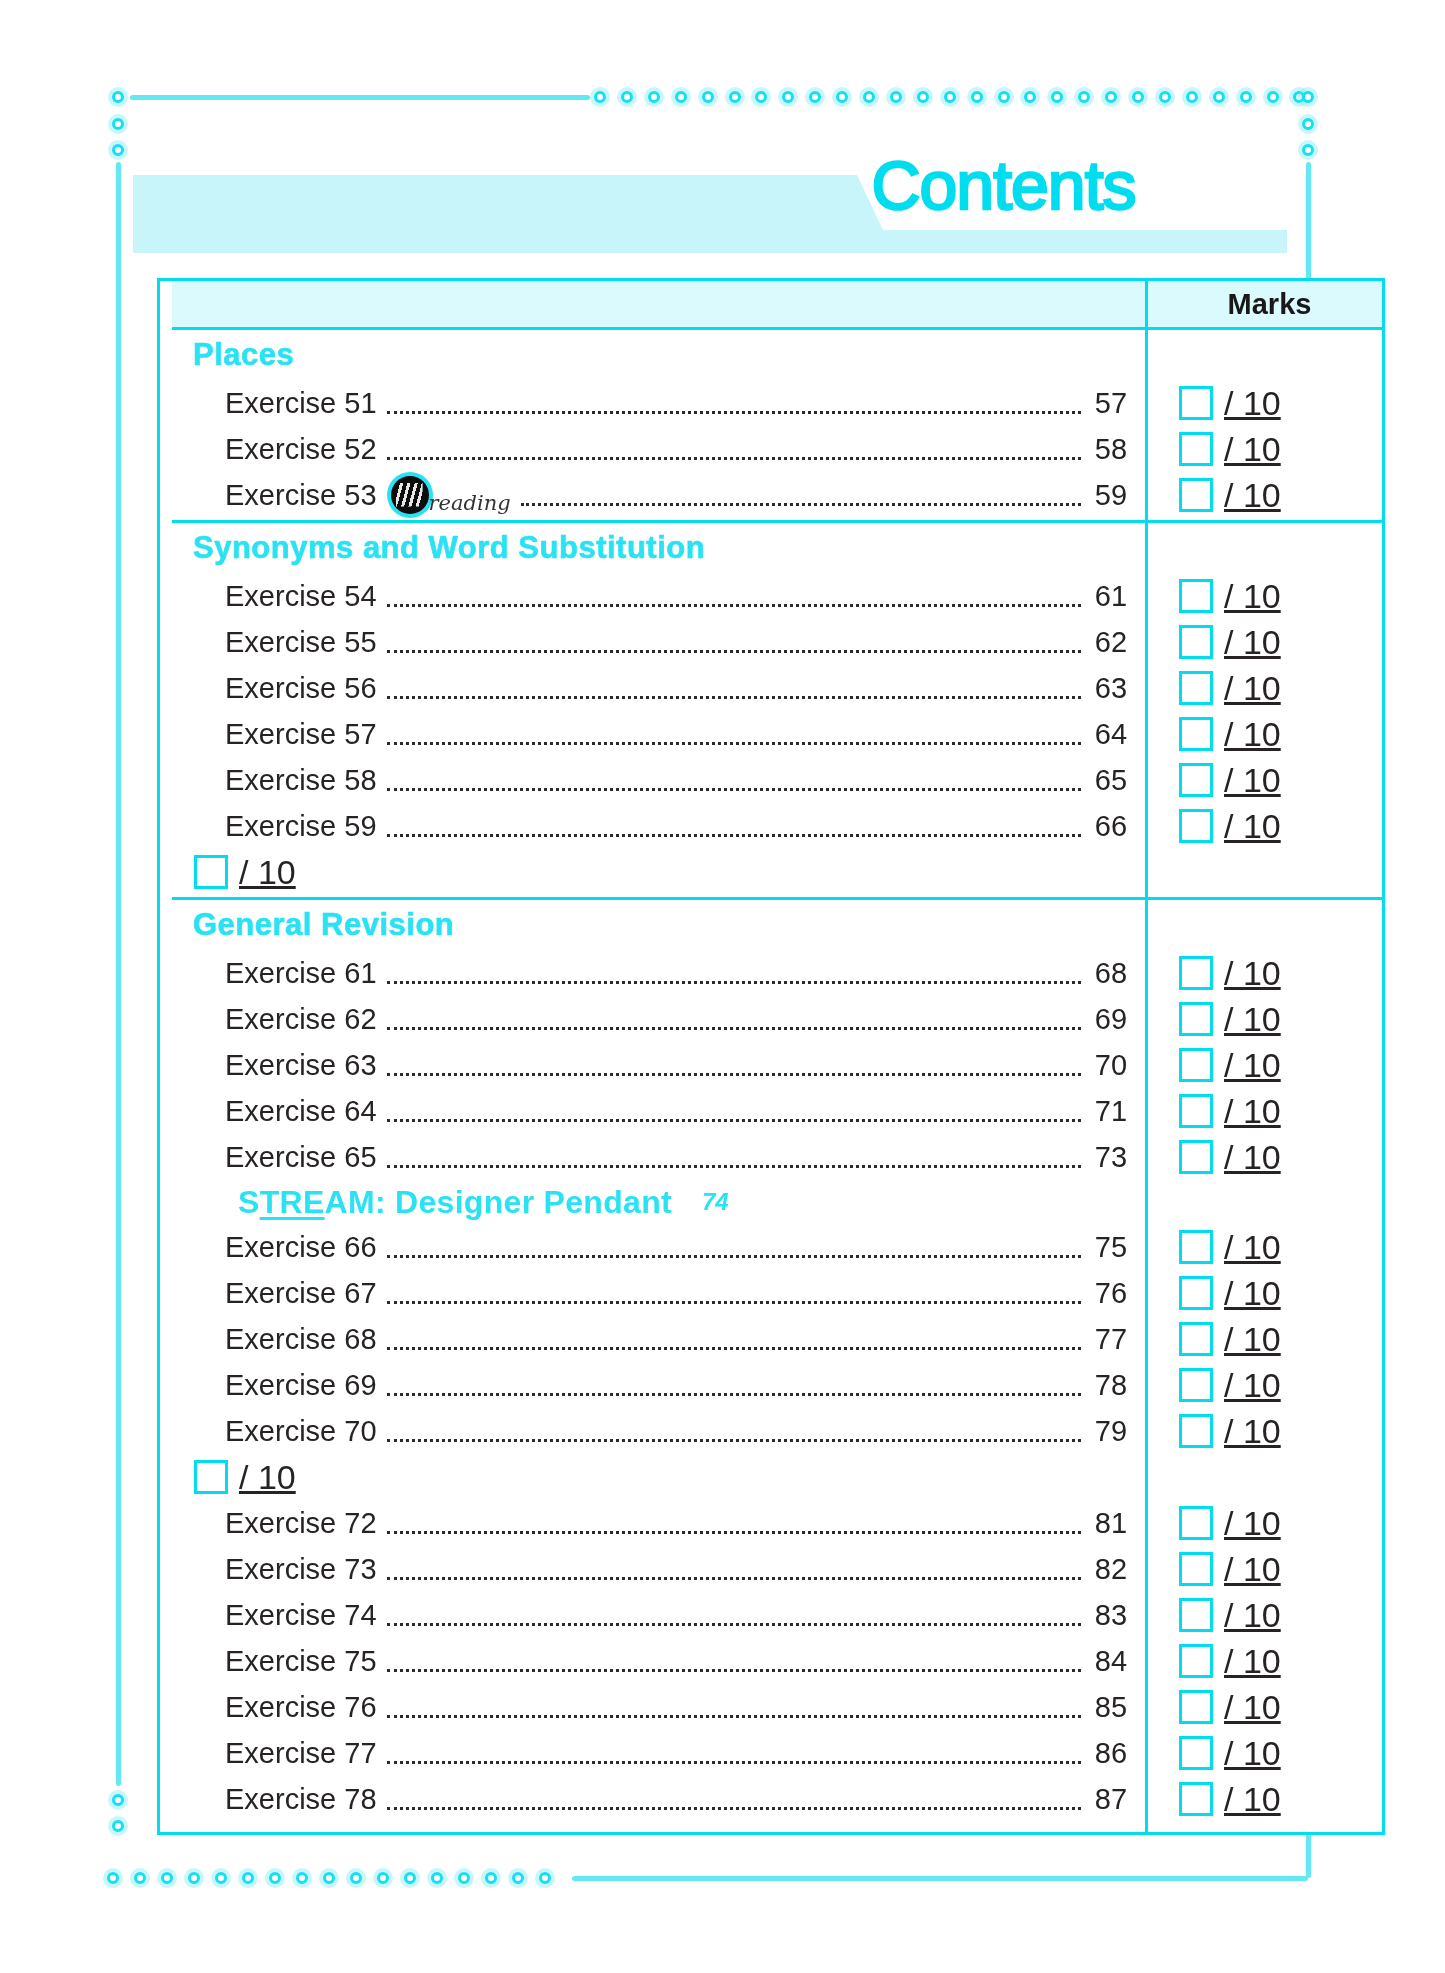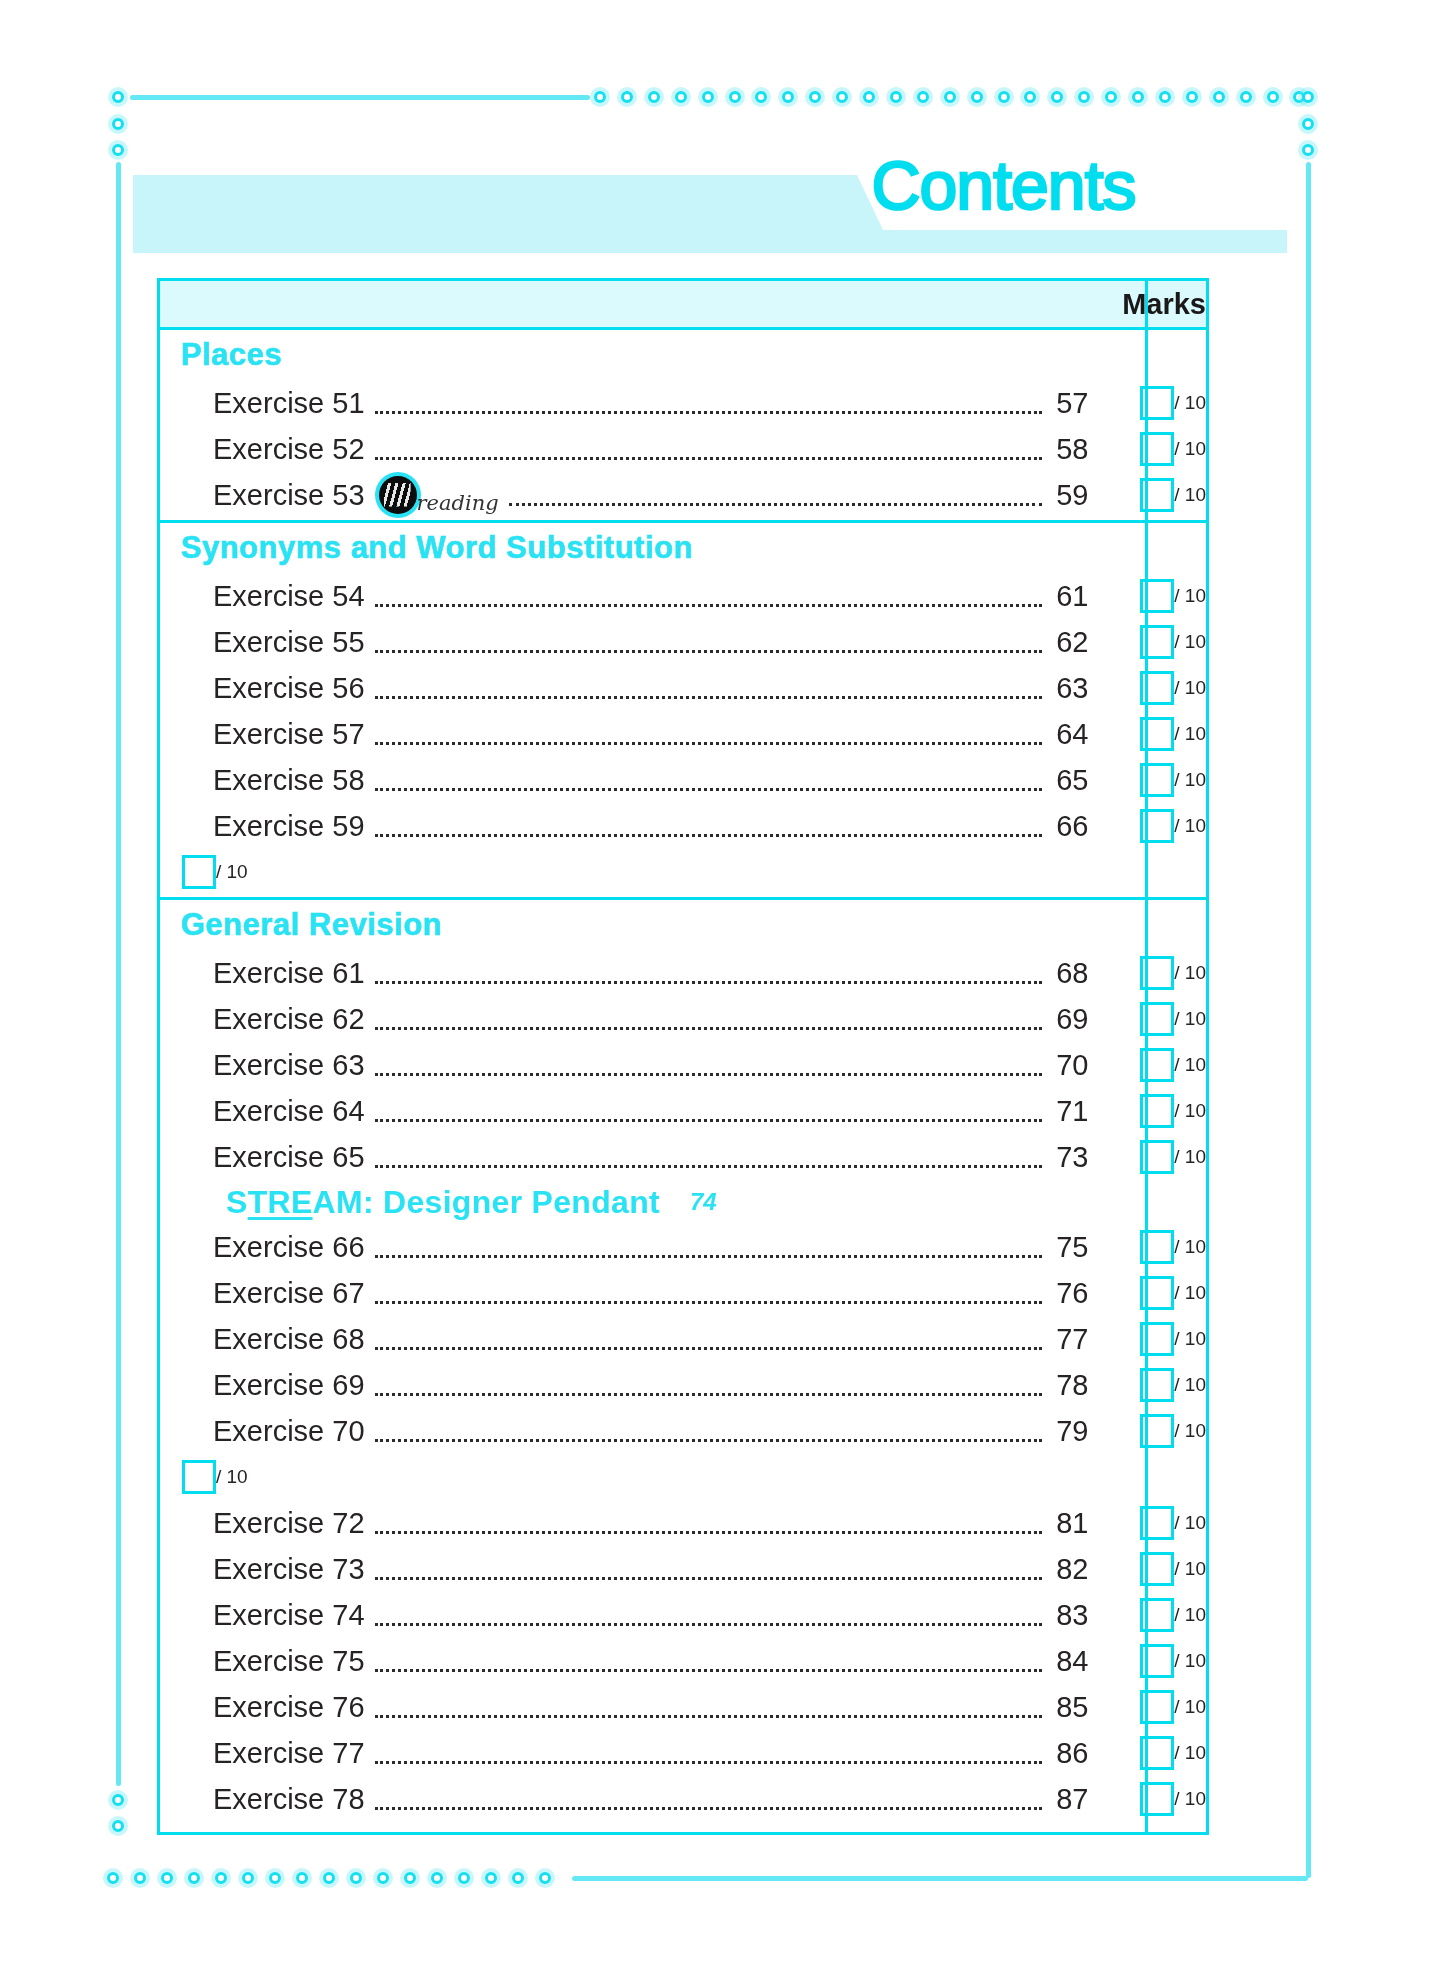--- a/index.html
+++ b/index.html
@@ -35,22 +35,22 @@
     background:var(--banner);
   }
   .page-title{
     position:absolute;top:146px;left:720px;width:567px;
     text-align:center;font-size:68px;font-weight:normal;letter-spacing:-1px;
     color:var(--accent);-webkit-text-stroke:2.5px var(--accent);
     font-family:"Liberation Sans",sans-serif;
   }
   
   .toc-table{
-    position:absolute;left:157px;top:278px;width:1052px;min-height:1557px;
-    border:3px solid var(--accent);background:#fff;
+    position:absolute;left:157px;top:278px;width:1228px;min-height:1557px;
+    border:3px solid var(--accent);background:#fff;padding-left:12px;
   }
   .col-divider{
     position:absolute;top:0;bottom:0;left:985px;width:3px;background:var(--accent);
   }
   .thead{
     height:49px;background:var(--header-bg);border-bottom:3px solid var(--accent);
     display:flex;
   }
   .thead .spacer{width:985px;}
   .thead .marks-head{
@@ -72,21 +72,21 @@
   .toc-row .label{white-space:nowrap;}
   .dots{
     flex:1;height:0;border-bottom:3px dotted #2e2a2b;
     margin:0 8px 0 10px;transform:translateY(9px);
   }
   .pageno{min-width:44px;text-align:center;font-size:29px;}
   .marks-cell{flex:1;display:flex;align-items:center;padding-left:22px;}
   .checkbox{
     width:34px;height:34px;border:3px solid var(--accent);background:#fff;flex:none;
   }
-  .outof{font-size:19px;margin-left:0;white-space:nowrap;}
+  .outof{font-size:34px;margin-left:11px;white-space:nowrap;text-decoration:underline;}
   
   .stamp-icon{
     width:38px;height:38px;border-radius:50%;flex:none;
     background-color:#0d0d0d;
     background-image:repeating-linear-gradient(105deg,rgba(255,255,255,0) 0 4px,rgba(255,255,255,.9) 4px 7px);
     background-size:70% 62%;background-position:center;background-repeat:no-repeat;
     box-shadow:0 0 0 4px var(--heading-text);
     margin:0 2px 0 14px;
   }
   .stamp-caption{

